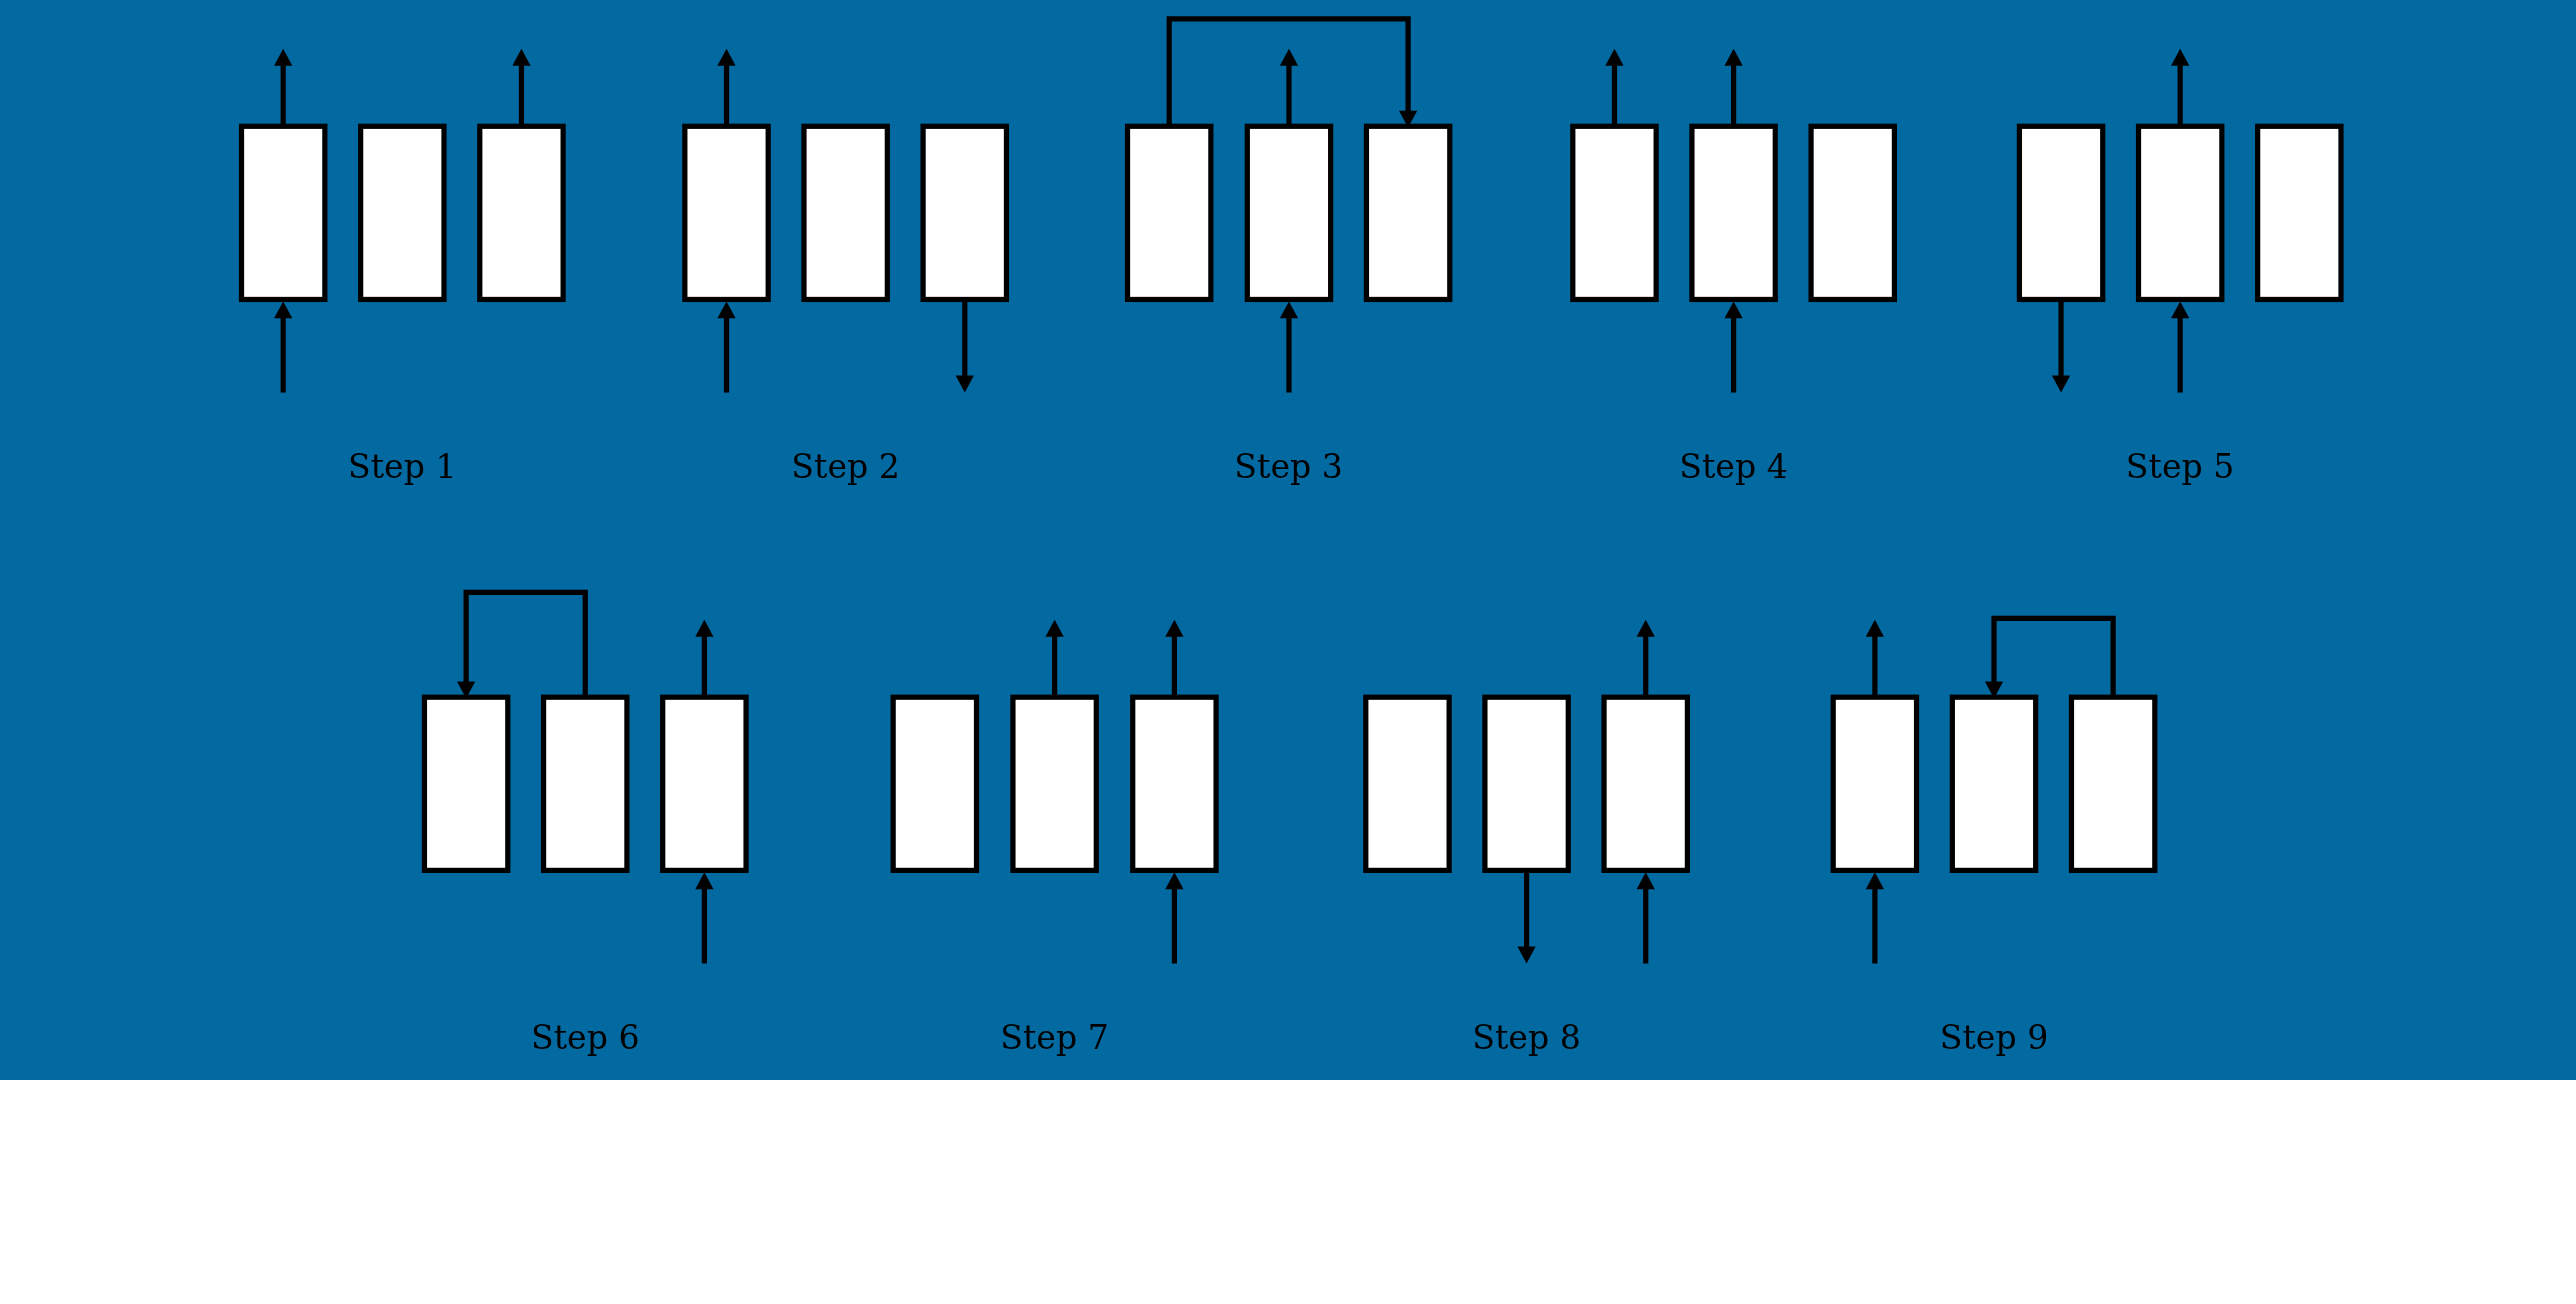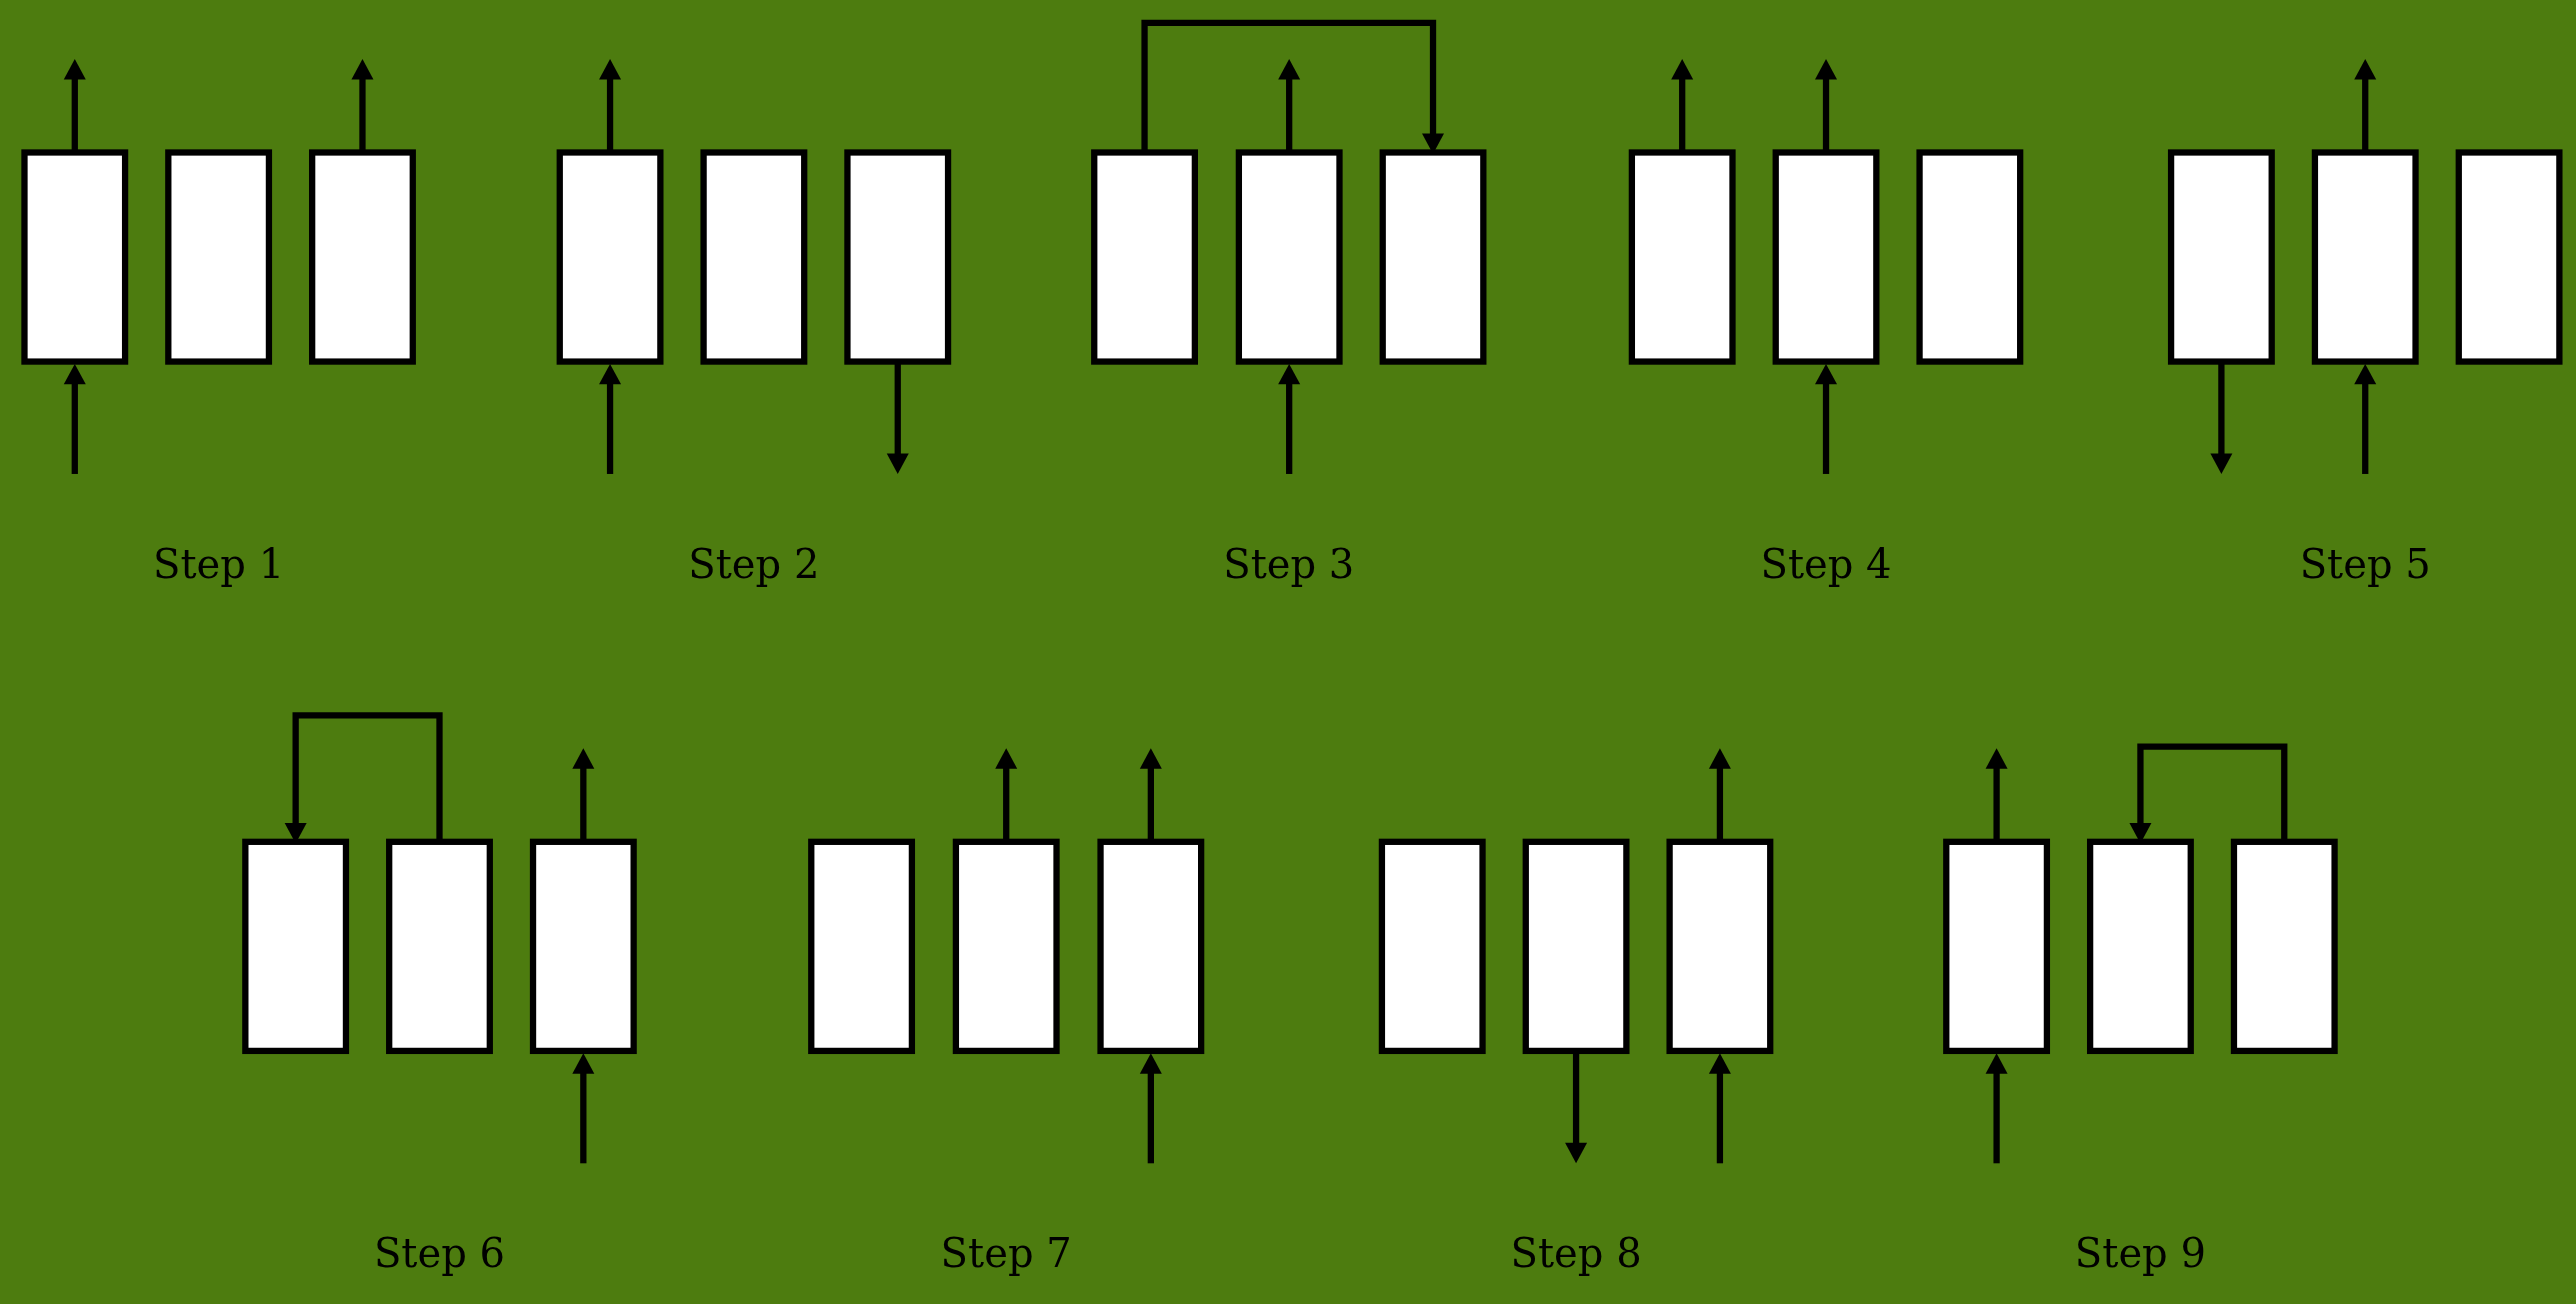--- a/index.html
+++ b/index.html
@@ -3,22 +3,22 @@
 <meta charset="utf-8">
 <style>
   html, body {
     margin: 0;
     padding: 0;
     background: #ffffff;
   }
   #figure-canvas {
     position: relative;
     width: 2576px;
-    height: 1304px;
-    background: #4d7c0f;
+    height: 1080px;
+    background: #0369a1;
     overflow: hidden;
   }
   #diagram {
     position: absolute;
     left: 0;
     top: 0;
     width: 100%;
     height: 100%;
   }
   .box {

